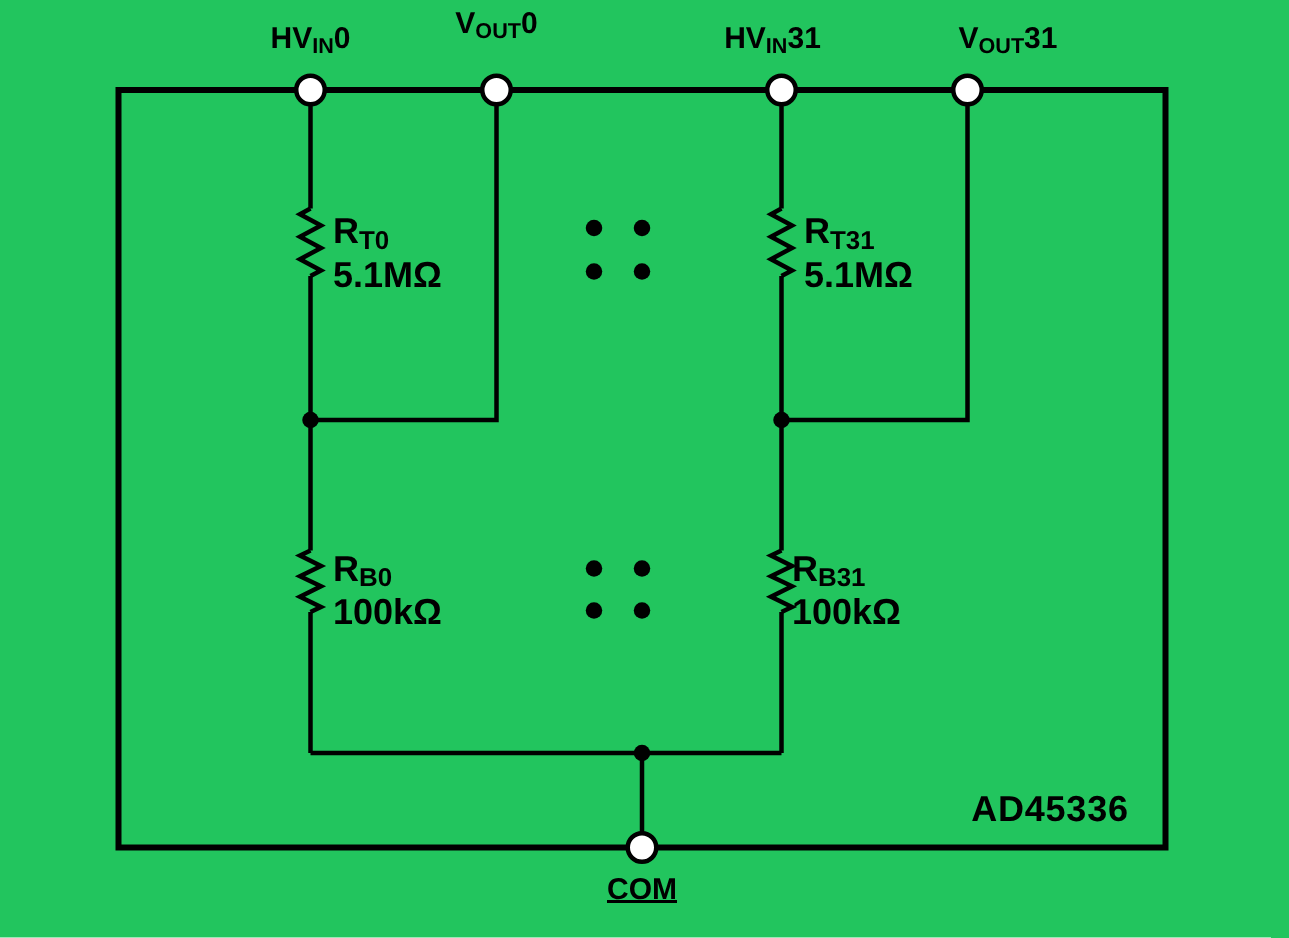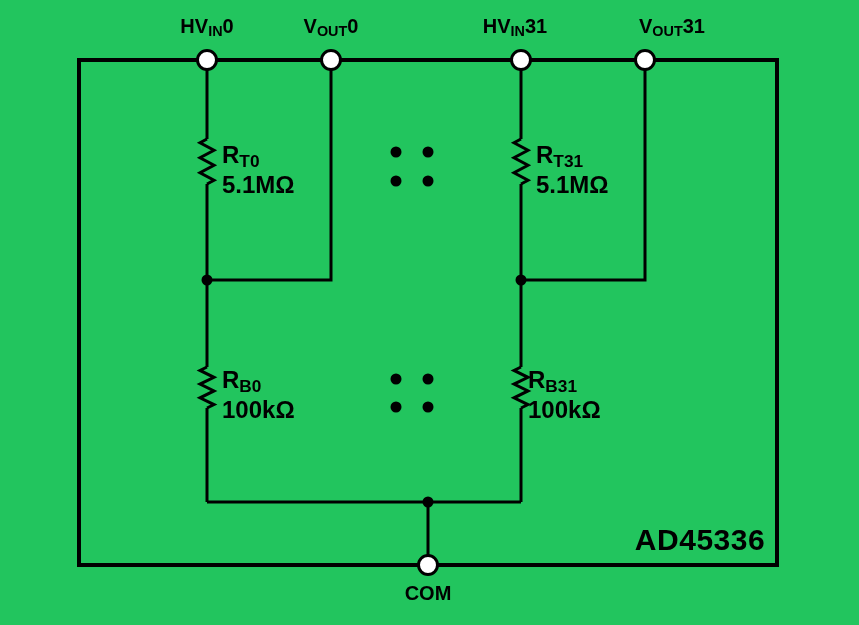--- a/index.html
+++ b/index.html
@@ -28,23 +28,24 @@
     vertical-align: -0.22em;
   }
   .res-label {
     font-size: 24px;
     line-height: 23px;
   }
   .com-label {
     font-size: 20px;
     line-height: 24px;
     transform: translateX(-50%);
+    text-decoration: underline;
   }
   .chip-label {
-    font-size: 30px;
+    font-size: 24px;
     line-height: 32px;
     transform: translateX(-50%);
     letter-spacing: 0.5px;
     text-align: center;
   }
 </style>
 </head>
 <body>
 
 <div class="canvas">
@@ -91,21 +92,21 @@
 
     <circle cx="207" cy="60" r="9.5" fill="#ffffff" stroke="#000000" stroke-width="3"></circle>
     <circle cx="331" cy="60" r="9.5" fill="#ffffff" stroke="#000000" stroke-width="3"></circle>
     <circle cx="521" cy="60" r="9.5" fill="#ffffff" stroke="#000000" stroke-width="3"></circle>
     <circle cx="645" cy="60" r="9.5" fill="#ffffff" stroke="#000000" stroke-width="3"></circle>
     <circle cx="428" cy="565" r="9.5" fill="#ffffff" stroke="#000000" stroke-width="3"></circle>
   </svg>
 
   <div class="label terminal-label" style="left:207px; top:14px"><span>HV</span><span class="sub">IN</span><span>0</span></div>
 
-  <div class="label terminal-label" style="left:331px; top:14px"><span>V</span><span class="sub">OUT</span><span>0</span></div>
+  <div class="label terminal-label" style="left:331px; top:4px"><span>V</span><span class="sub">OUT</span><span>0</span></div>
 
   <div class="label terminal-label" style="left:515px; top:14px"><span>HV</span><span class="sub">IN</span><span>31</span></div>
 
   <div class="label terminal-label" style="left:672px; top:14px"><span>V</span><span class="sub">OUT</span><span>31</span></div>
 
   <div class="label res-label" style="left:222px; top:143px">
     <div><span>R</span><span class="sub">T0</span></div>
     <div>5.1MΩ</div>
   </div>
 

